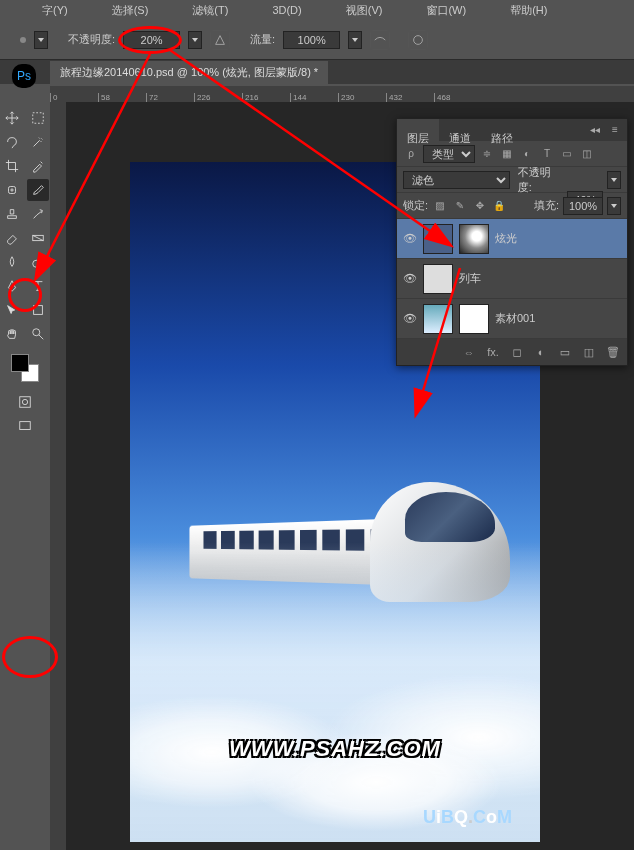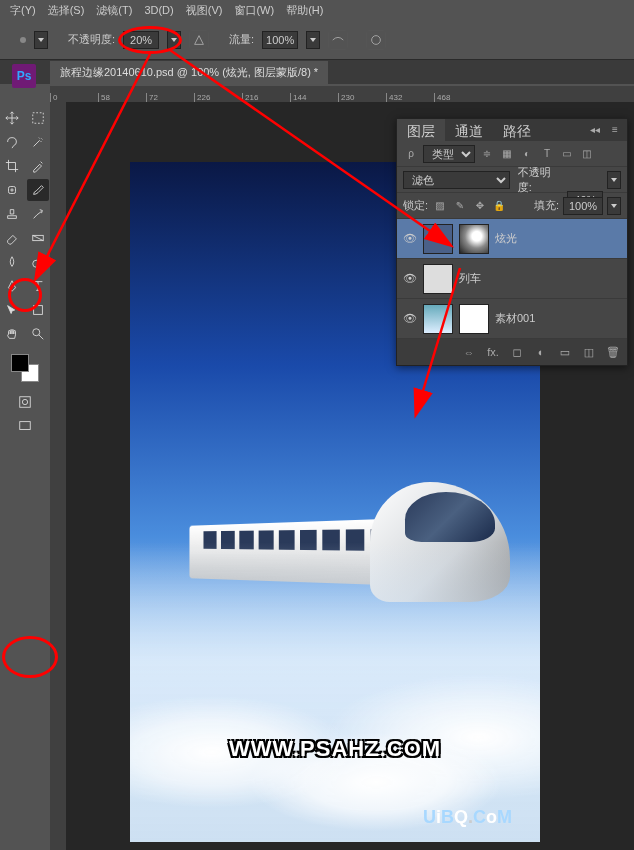--- a/index.html
+++ b/index.html
@@ -1,52 +1,52 @@
 <!DOCTYPE html>
 <html><head>
 <meta charset="utf-8">
 <style>
 * { margin: 0; padding: 0; box-sizing: border-box; font-family: "Microsoft YaHei", sans-serif; }
 body { width: 634px; height: 850px; background: #535353; color: #ccc; font-size: 11px; overflow: hidden; position: relative; }
 .menubar { height: 20px; background: #535353; display: flex; align-items: center; padding-left: 10px; gap: 12px; }
-.menubar span { cursor: pointer; }
+.menubar span { cursor: pointer; margin-left: 32px; }
 .optbar { height: 40px; background: #535353; display: flex; align-items: center; padding-left: 20px; gap: 8px; border-bottom: 1px solid #2a2a2a; }
 .dot { width: 6px; height: 6px; border-radius: 50%; background: #888; }
 .opt-label { margin-left: 12px; }
-.opt-input { background: #3a3a3a; border: 1px solid #222; color: #ccc; width: 36px; height: 18px; text-align: center; font-size: 11px; }
+.opt-input { background: #3a3a3a; border: 1px solid #222; color: #ccc; width: 57px; height: 18px; text-align: center; font-size: 11px; }
 .dd-arrow { width: 14px; height: 18px; background: #3a3a3a; border: 1px solid #222; display: flex; align-items: center; justify-content: center; }
 .dd-arrow::after { content: ""; border-left: 3px solid transparent; border-right: 3px solid transparent; border-top: 4px solid #ccc; }
 .pressure { width: 20px; height: 20px; border: 1px solid #555; border-radius: 3px; display: flex; align-items: center; justify-content: center; }
 .tab-row { height: 24px; background: #3a3a3a; display: flex; align-items: center; padding-left: 50px; }
-.ps-icon { position: absolute; left: 12px; top: 64px; width: 24px; height: 24px; background: #701a75; color: #31a8ff; display: flex; align-items: center; justify-content: center; font-weight: bold; font-size: 12px; border-radius: 2px; }
+.ps-icon { position: absolute; left: 12px; top: 64px; width: 24px; height: 24px; background: #000000; color: #31a8ff; display: flex; align-items: center; justify-content: center; font-weight: normal; font-size: 12px; border-radius: 10px; }
 .tab { background: #535353; padding: 4px 10px; font-size: 11px; color: #ddd; }
 .ruler-top { position: absolute; left: 50px; top: 86px; right: 0; height: 16px; background: #404040; font-size: 8px; color: #aaa; display: flex; align-items: flex-end; overflow: hidden; }
 .ruler-top span { width: 48px; flex-shrink: 0; border-left: 1px solid #888; padding-left: 2px; }
 .ruler-left { position: absolute; left: 50px; top: 102px; width: 16px; bottom: 0; background: #404040; }
 .toolbox { position: absolute; left: 0; top: 102px; width: 50px; bottom: 0; background: #535353; padding: 4px 0; }
 .tool { width: 22px; height: 22px; margin: 1px auto; display: flex; align-items: center; justify-content: center; color: #ddd; border-radius: 2px; }
 .tool-row { display: flex; justify-content: center; gap: 2px; }
 .tool.active { background: #2a2a2a; }
 .swatches { width: 28px; height: 28px; margin: 8px auto; position: relative; }
 .sw-fg { position: absolute; width: 18px; height: 18px; background: #000; border: 1px solid #888; left: 0; top: 0; z-index: 2; }
 .sw-bg { position: absolute; width: 18px; height: 18px; background: #fff; border: 1px solid #888; right: 0; bottom: 0; }
 .canvas-area { position: absolute; left: 66px; top: 102px; right: 0; bottom: 0; background: #262626; }
 .canvas-img { position: absolute; left: 64px; top: 60px; width: 410px; height: 680px; background: linear-gradient(to bottom, #0a1845 0%, #1a4aaa 30%, #4a8ddd 55%, #b8d8f5 75%, #dae8f8 100%); overflow: hidden; }
 .clouds { position: absolute; bottom: 0; left: 0; right: 0; height: 300px; background: radial-gradient(ellipse 200px 80px at 20% 70%, #fff 0%, rgba(255,255,255,0.6) 40%, transparent 70%), radial-gradient(ellipse 180px 70px at 60% 80%, #fff 0%, rgba(255,255,255,0.7) 40%, transparent 70%), radial-gradient(ellipse 220px 90px at 85% 65%, #fff 0%, rgba(255,255,255,0.5) 40%, transparent 70%), linear-gradient(to bottom, transparent 0%, rgba(220,235,250,0.9) 40%, #cde0f2 100%); }
 .train { position: absolute; left: 30px; top: 300px; width: 380px; height: 180px; }
 .train-body { position: absolute; left: 0; top: 60px; width: 280px; height: 60px; background: linear-gradient(to bottom, #fff 0%, #e8e8e8 50%, #c0c0c0 100%); transform: perspective(400px) rotateY(-25deg); border-radius: 4px 0 0 4px; }
 .train-head { position: absolute; right: 30px; top: 20px; width: 140px; height: 120px; background: linear-gradient(135deg, #fff 0%, #d0d4d8 60%, #888 100%); border-radius: 60% 80% 40% 20% / 70% 90% 30% 20%; }
 .train-window { position: absolute; right: 45px; top: 30px; width: 90px; height: 50px; background: linear-gradient(135deg, #2a3a5a 0%, #4a6080 50%, #1a2a4a 100%); border-radius: 50% 60% 30% 20% / 60% 70% 30% 20%; }
 .windows-side { position: absolute; left: 20px; top: 68px; width: 240px; height: 20px; background: repeating-linear-gradient(to right, #2a3a5a 0, #2a3a5a 18px, transparent 18px, transparent 24px); transform: perspective(400px) rotateY(-25deg); }
-.watermark { position: absolute; bottom: 80px; left: 50%; transform: translateX(-50%); color: #fff; font-weight: bold; font-size: 22px; text-shadow: 2px 2px 0 #000, -2px -2px 0 #000, 2px -2px 0 #000, -2px 2px 0 #000; font-family: Arial; letter-spacing: 1px; }
+.watermark { position: absolute; bottom: 80px; left: 50%; transform: translateX(-50%); color: #fff; font-weight: bold; font-size: 22px; text-shadow: 2px 2px 0 #000, -2px -2px 0 #000, 2px -2px 0 #000, -2px 2px 0 #000; font-family: Arial; letter-spacing: 1px; font-style: italic; }
 .watermark2 { position: absolute; bottom: 14px; right: 28px; font-family: Arial; font-weight: bold; font-size: 18px; }
 .wm-u { color: #a8d8ff; } .wm-i { color: #fff; } .wm-b { color: #a8d8ff; } .wm-q { color: #fff; } .wm-c { color: #a8d8ff; } .wm-o { color: #fff; } .wm-m { color: #a8d8ff; }
 .panel { position: absolute; right: 6px; top: 118px; width: 232px; background: #464646; border: 1px solid #222; box-shadow: 0 2px 8px rgba(0,0,0,0.5); }
 .panel-tabs { display: flex; height: 22px; background: #383838; }
-.ptab { padding: 4px 10px; font-size: 14px; cursor: pointer; }
+.ptab { padding: 12px 10px; font-size: 11px; cursor: pointer; }
 .ptab.active { background: #464646; }
 .panel-collapse { position: absolute; right: 4px; top: 2px; display: flex; gap: 4px; }
 .panel-row { display: flex; align-items: center; height: 26px; padding: 0 6px; gap: 4px; border-bottom: 1px solid #3a3a3a; }
 .sel { background: #3a3a3a; border: 1px solid #222; color: #ccc; height: 18px; font-size: 11px; padding: 0 4px; }
 .mini-icon { width: 16px; height: 16px; display: flex; align-items: center; justify-content: center; color: #aaa; font-size: 10px; }
 .layers { max-height: 130px; overflow: hidden; }
 .layer { display: flex; align-items: center; height: 40px; padding: 0 6px; gap: 6px; border-bottom: 1px solid #3a3a3a; }
 .layer.selected { background: #5a7aa8; }
 .eye { width: 14px; height: 14px; color: #ccc; }
 .thumb { width: 30px; height: 30px; border: 1px solid #222; background: #4a6088 center/cover; }

